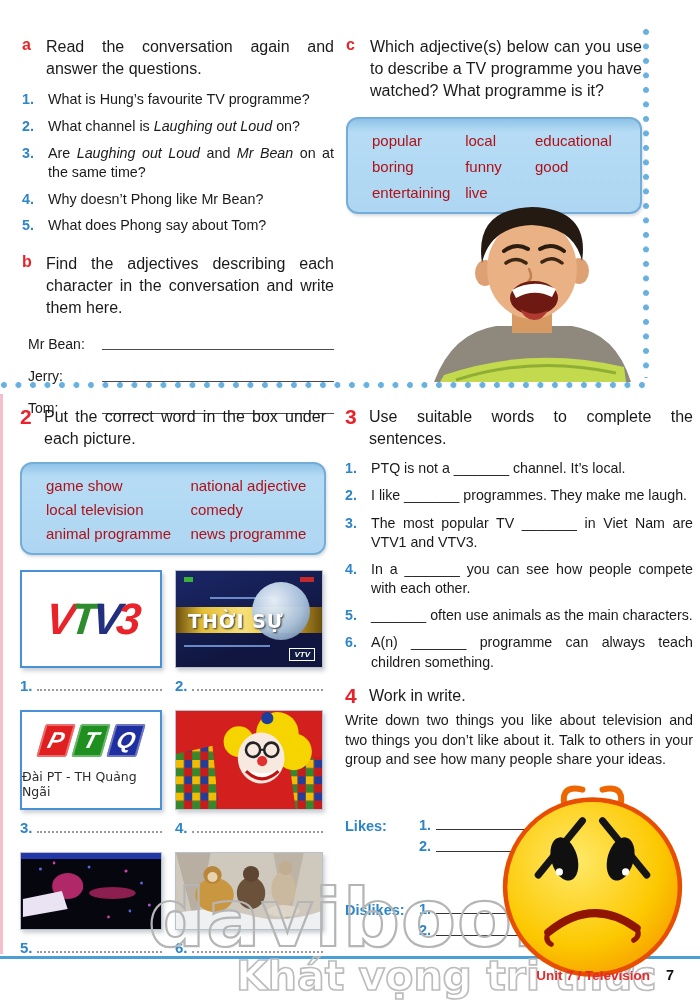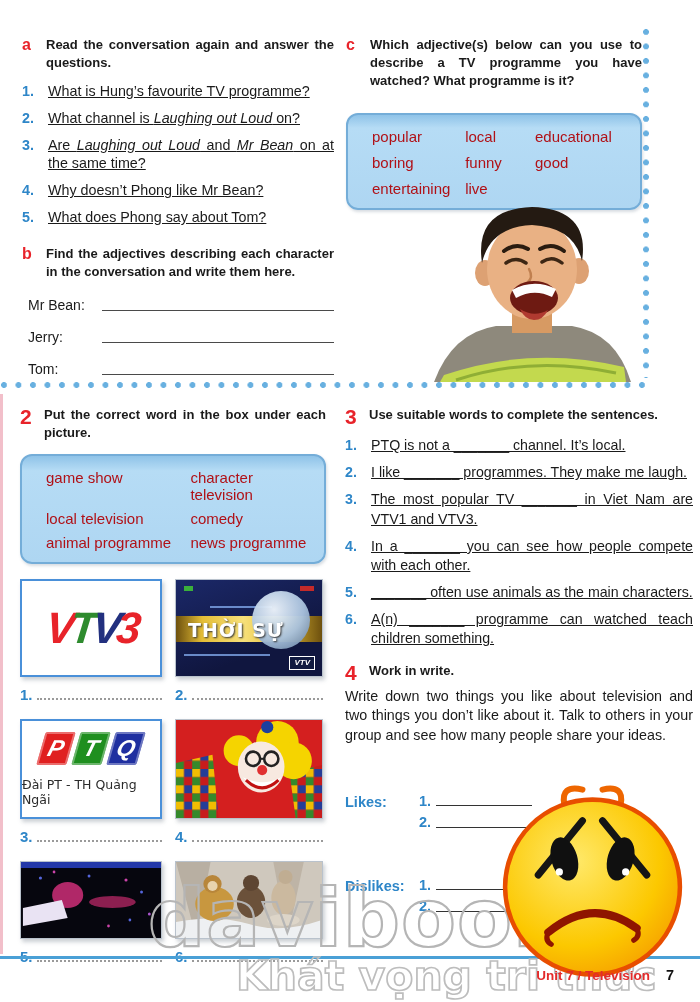--- a/index.html
+++ b/index.html
@@ -17,46 +17,46 @@
     background-size:14.5px 10px; background-repeat:repeat-x; }
   .dots-v { position:absolute; left:641px; top:28px; width:10px; height:350px;
     background-image:radial-gradient(circle at 5px 4px, #68b0e0 2.6px, rgba(0,0,0,0) 3.3px);
     background-size:10px 14.5px; background-repeat:repeat-y; }
   .edge-line { position:absolute; left:0; top:394px; width:3px; height:560px; background:#f2bfca; }
 
   
   .task-head { display:flex; align-items:flex-start; }
   .task-letter { color:#e8232a; font-weight:bold; font-size:16px; width:24px; flex:none; padding-top:0px; }
   .task-number { color:#e8232a; font-weight:bold; font-size:21px; width:24px; flex:none; line-height:1; padding-top:0px; }
-  .task-heading { font-size:13px; font-weight:bold; line-height:1.38; text-align:justify; flex:1; }
+  .task-heading { font-size:16px; font-weight:normal; line-height:1.38; text-align:justify; flex:1; }
 
   .q-list { list-style:none; margin-top:10px; }
   .q-item { display:flex; margin-bottom:8px; font-size:14.3px; line-height:1.32; }
   .q-num { color:#2e86c8; font-weight:bold; width:26px; flex:none; }
-  .q-text { flex:1; text-align:justify;text-decoration:underline; }
+  .q-text { flex:1; text-align:justify; }
   .q-text i { font-style:italic; }
 
   .blank-rows { margin-top:16px; }
   .blank-row { display:flex; margin-bottom:16px; font-size:14px;justify-content:flex-end; }
   .blank-label { width:74px; flex:none; }
   .blank-line { flex:1; max-width:232px; border-bottom:1.5px solid #4a4a4a; margin-bottom:2px; }
 
   .word-box {
     background:linear-gradient(#8fc3e8, #b6dcf5 14%, #aed6f2);
     border:2px solid #74add8; border-radius:12px;
     color:#b01117; padding:13px 8px 11px 24px;
     box-shadow:1px 2px 3px rgba(100,120,140,.25);
   }
   .adj-grid  { display:grid; grid-template-columns:1.2fr .9fr 1.25fr; row-gap:9px; font-size:15px; }
   .w2-grid   { display:grid; grid-template-columns:1.15fr 1fr; row-gap:7px; font-size:15px; }
 
   
   #top-left  { position:absolute; left:22px;  top:36px; width:312px; }
   #top-right { position:absolute; left:346px; top:36px; width:296px; }
-  #top-right .word-box { margin-top:23px; }
+  #top-right .word-box { margin-top:15px; }
   #boy-photo { position:absolute; left:416px; top:199px; width:232px; height:183px; z-index:2; }
   #bot-left  { position:absolute; left:20px;  top:406px; width:306px; }
   #bot-right { position:absolute; left:345px; top:406px; width:348px; }
   #bot-left .word-box { margin-top:12px; }
   .tb-gap { margin-top:18px; }
 
   
   .pic-grid { display:grid; grid-template-columns:142px 148px; column-gap:13px; margin-top:15px; }
   .pic-cell { margin-bottom:17px; }
   .photo, .logo-card { width:100%; position:relative; overflow:hidden;
@@ -223,21 +223,21 @@
   <div class="edge-line"></div>
 
   <div id="bot-left">
     <div class="task-head">
       <span class="task-number">2</span>
       <h3 class="task-heading">Put the correct word in the box under each picture.</h3>
     </div>
     <div class="word-box">
       <div class="w2-grid">
         <span>game show</span>
-        <span>character television</span>
+        <span>national adjective</span>
         <span>local television</span>
         <span>comedy</span>
         <span>animal programme</span>
         <span>news programme</span>
       </div>
     </div>
 
     <div class="pic-grid">
 
       <div class="pic-cell">
@@ -386,21 +386,21 @@
       <li class="sent-item">
         <span class="q-num">4.</span>
         <span class="q-text">In a _______ you can see how people compete with each other.</span>
       </li>
       <li class="sent-item">
         <span class="q-num">5.</span>
         <span class="q-text">_______ often use animals as the main characters.</span>
       </li>
       <li class="sent-item">
         <span class="q-num">6.</span>
-        <span class="q-text">A(n) _______ programme can watched teach children something.</span>
+        <span class="q-text">A(n) _______ programme can always teach children something.</span>
       </li>
     </ul>
 
     <div class="task-head" style="margin-top:13px">
       <span class="task-number">4</span>
       <h3 class="task-heading">Work in write.</h3>
     </div>
     <p class="groups-text">Write down two things you like about television and two things you don’t like about it. Talk to others in your group and see how many people share your ideas.</p>
 
     <div class="likes-block">

